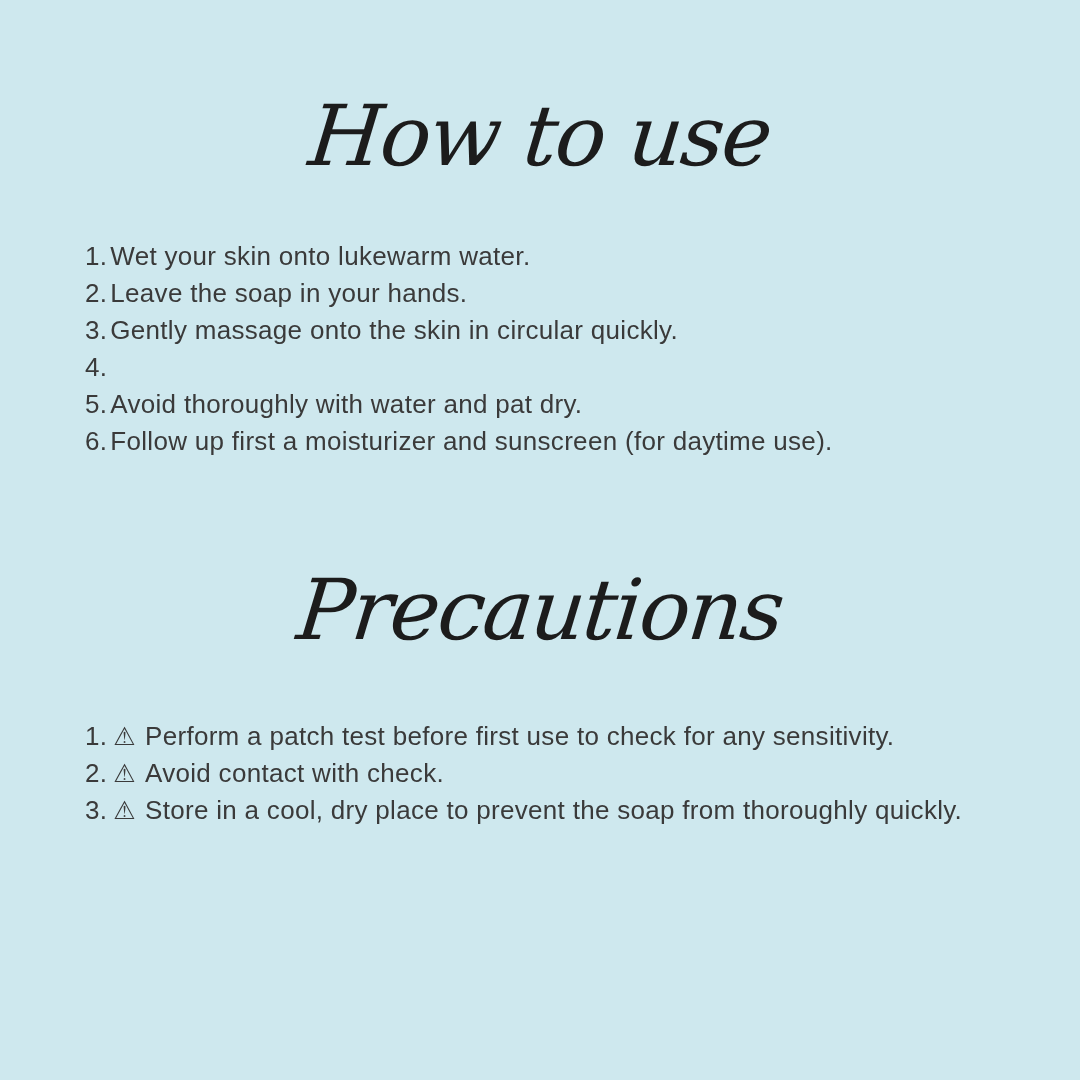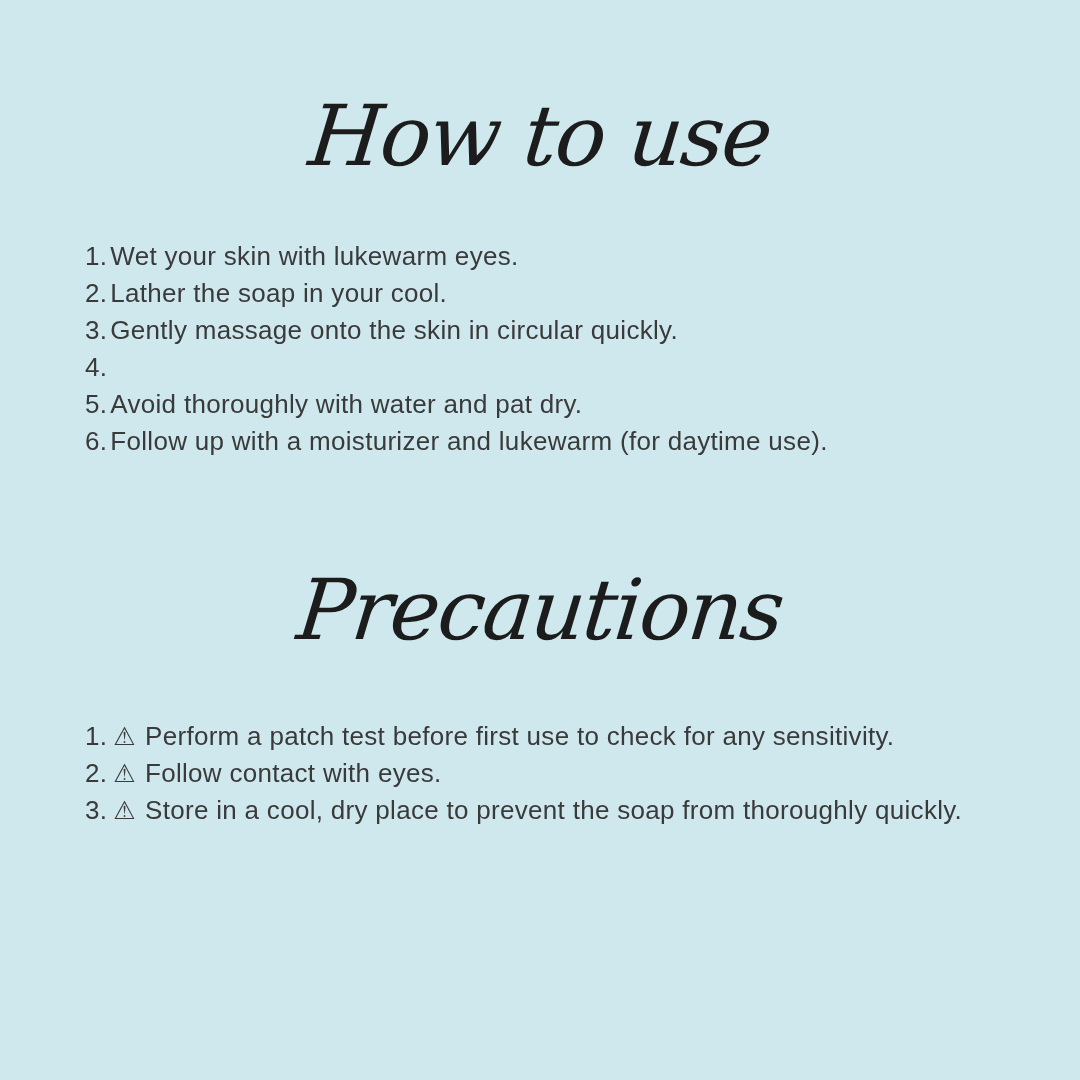--- a/index.html
+++ b/index.html
@@ -63,55 +63,55 @@
 </head>
 <body>
 
 <div class="canvas">
 
   <h1 class="script-heading" id="howto-heading">How to use</h1>
 
   <ol class="steps" id="howto-list">
       <li>
         <span class="num">1.</span>
-        <span>Wet your skin with lukewarm eyes.</span>
+        <span>Wet your skin onto lukewarm water.</span>
       </li>
       <li>
         <span class="num">2.</span>
-        <span>Lather the soap in your cool.</span>
+        <span>Leave the soap in your hands.</span>
       </li>
       <li>
         <span class="num">3.</span>
         <span>Gently massage onto the skin in circular quickly.</span>
       </li>
       <li>
         <span class="num">4.</span>
       </li>
       <li>
         <span class="num">5.</span>
         <span>Avoid thoroughly with water and pat dry.</span>
       </li>
       <li>
         <span class="num">6.</span>
-        <span>Follow up with a moisturizer and lukewarm (for daytime use).</span>
+        <span>Follow up first a moisturizer and sunscreen (for daytime use).</span>
       </li>
     </ol>
 
   <h1 class="script-heading" id="precautions-heading">Precautions</h1>
 
   <ol class="steps" id="precautions-list">
       <li>
         <span class="num">1.</span>
         <span class="warn">⚠</span>
         <span>Perform a patch test before first use to check for any sensitivity.</span>
       </li>
       <li>
         <span class="num">2.</span>
         <span class="warn">⚠</span>
-        <span>Follow contact with eyes.</span>
+        <span>Avoid contact with check.</span>
       </li>
       <li>
         <span class="num">3.</span>
         <span class="warn">⚠</span>
         <span>Store in a cool, dry place to prevent the soap from thoroughly quickly.</span>
       </li>
     </ol>
 
 </div>
 

